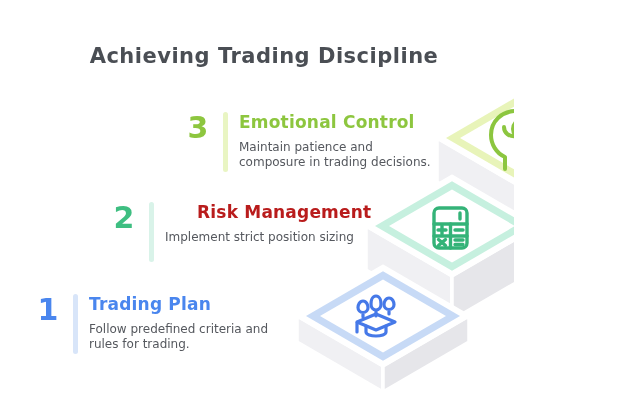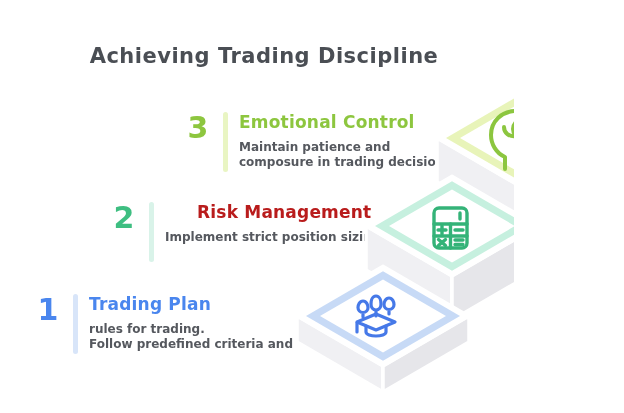--- a/index.html
+++ b/index.html
@@ -19,21 +19,21 @@
     position:absolute; left:0; top:0; width:30px;
     font-size:30px; font-weight:700; text-align:center; line-height:1;
   }
   .step .bar {
     position:absolute; left:37px; top:-4px; width:11px; height:66px;
     background:#ffffff; border-radius:6px; padding:3px;
   }
   .step .bar .stripe { width:5px; height:100%; border-radius:3px; margin:0 auto; }
   .step .text { position:absolute; left:56px; top:0; width:220px; }
   .step .heading { font-size:17px; font-weight:700; letter-spacing:0.2px; line-height:1.1; }
-  .step .desc { margin-top:8px; font-size:12px; font-weight:700; line-height:15.5px; }
+  .step .desc { margin-top:8px; font-size:12px; font-weight:400; line-height:15.5px; }
   .stairs { position:absolute; left:280px; top:78px; }
 </style>
 </head>
 <body>
 
 <div class="canvas">
 
   <div class="title" style="color: rgb(74, 78, 84);">Achieving Trading Discipline</div>
 
   <div class="step" style="left:183px; top:113px;">
@@ -64,22 +64,22 @@
   </div>
 
   <div class="step" style="left:33px; top:295px;">
     <div class="num" style="color: rgb(74, 134, 238);">1</div>
     <div class="bar">
       <div class="stripe" style="background: rgb(216, 229, 249);"></div>
     </div>
     <div class="text">
       <div class="heading" style="color: rgb(74, 134, 238);">Trading Plan</div>
       <div class="desc" style="color: rgb(85, 88, 94);">
+        <div>Follow predefined criteria and</div>
         <div>rules for trading.</div>
-        <div>Follow predefined criteria and</div>
       </div>
     </div>
   </div>
 
   <svg class="stairs" width="344" height="330" viewBox="280 78 344 330">
 
     <g>
       <polygon points="437,138 523,188 523,232 437,182" stroke-width="3.5" stroke-linejoin="round" stroke="#ffffff" fill="#F0F0F3"></polygon>
       <polygon points="523,188 609,138 609,182 523,232" stroke-width="3.5" stroke-linejoin="round" stroke="#ffffff" fill="#E6E6EA"></polygon>
       <polygon points="523,88 609,138 523,188 437,138" stroke-width="3" stroke-linejoin="round" stroke="#ffffff" fill="#FFFFFF"></polygon>

